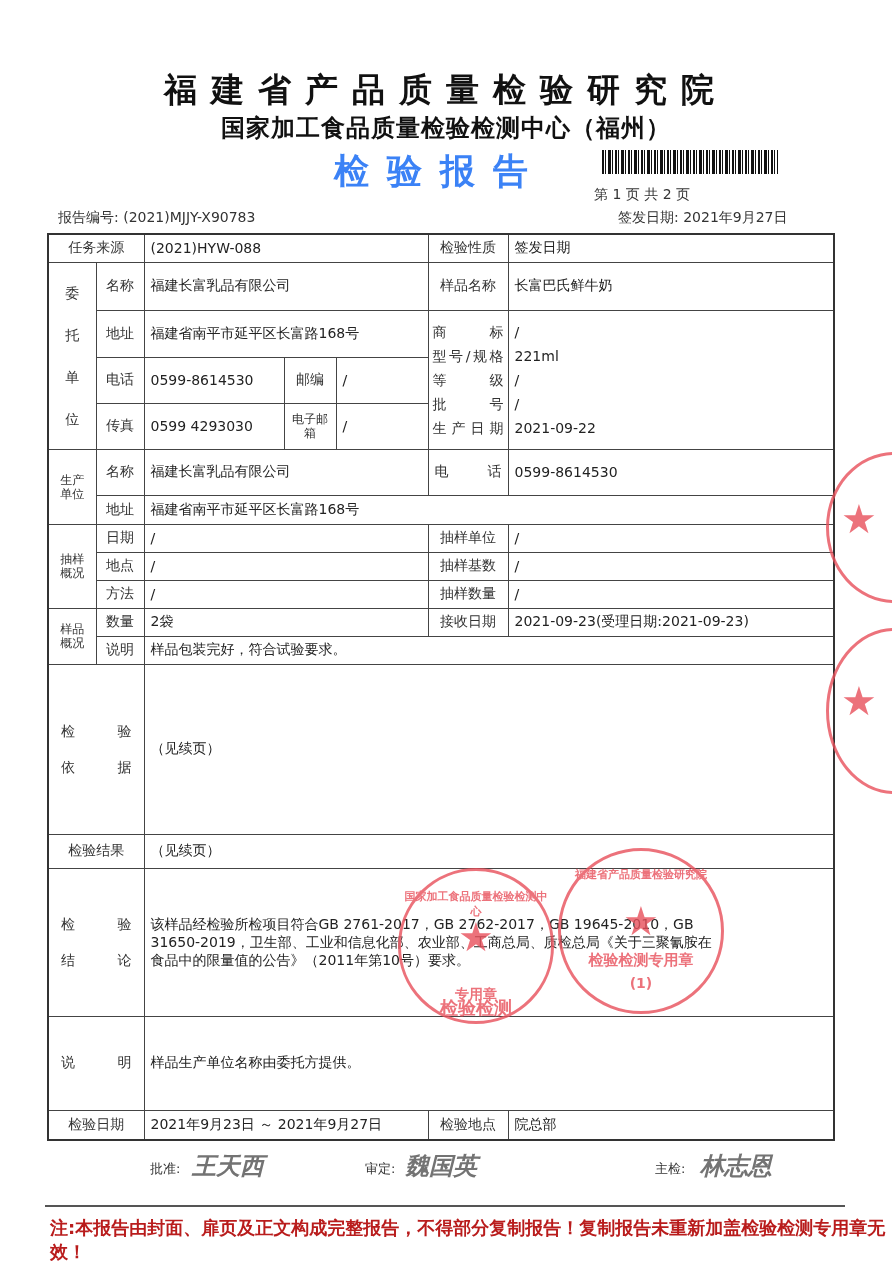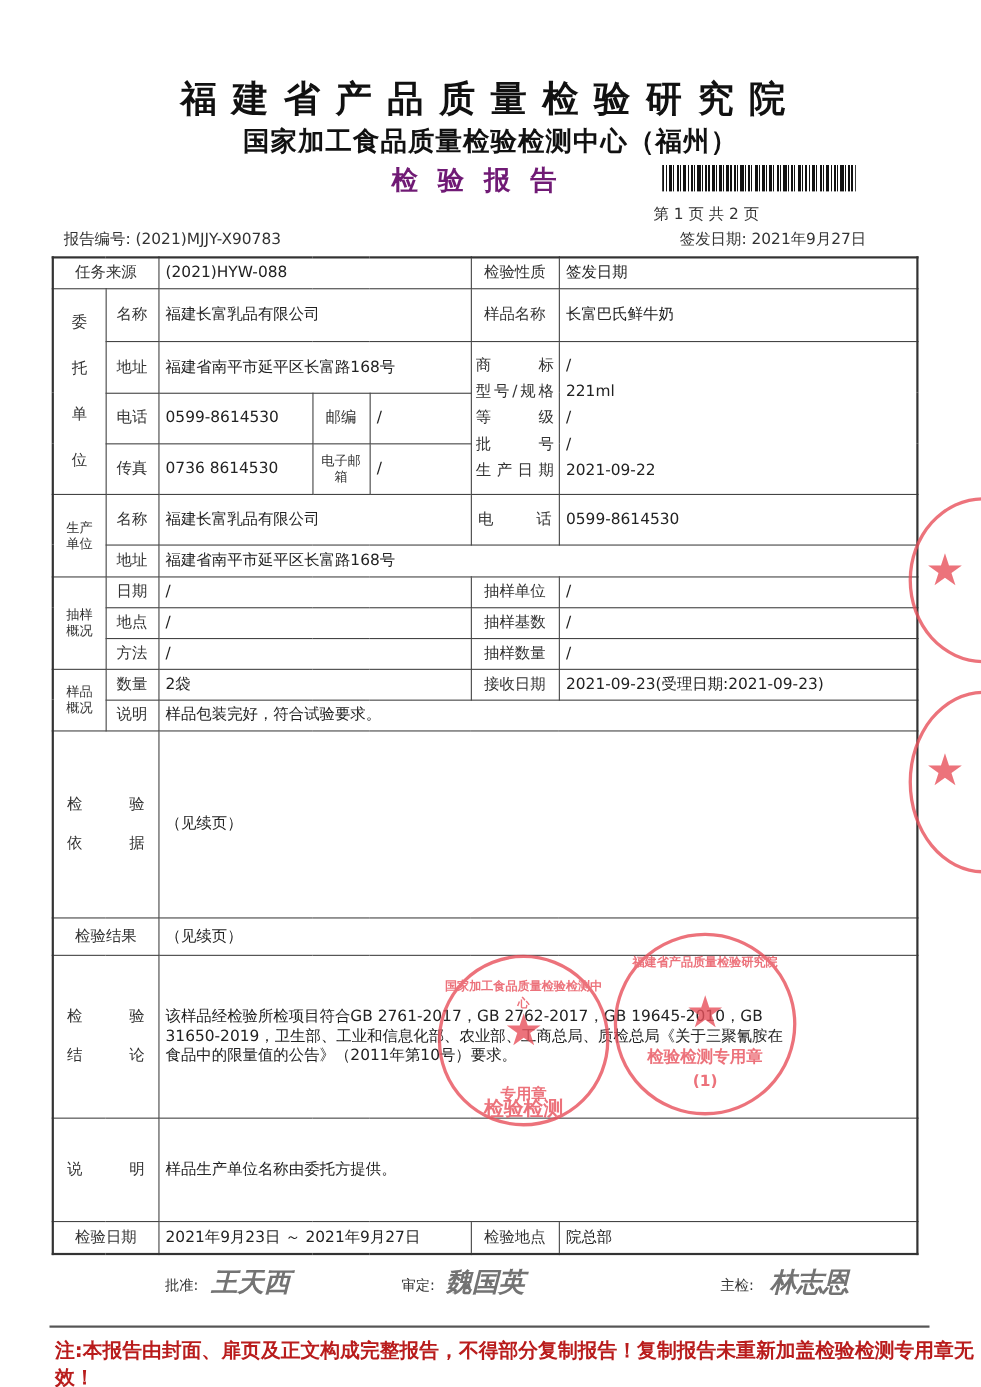--- a/index.html
+++ b/index.html
@@ -8,21 +8,21 @@
     background:#ffffff; color:#1a1a1a;
     font-family:"DejaVu Sans","Liberation Sans",sans-serif;
   }
   .t1 { position:absolute; left:0; width:892px; top:68px; text-align:center;
         font-family:"DejaVu Serif","Liberation Serif",serif; font-weight:bold;
         font-size:33px; letter-spacing:14px; color:#111; }
   .t2 { position:absolute; left:0; width:892px; top:112px; text-align:center;
         font-weight:bold; font-size:24px; letter-spacing:1px; color:#111; }
   .t3 { position:absolute; left:290px; width:300px; top:148px; text-align:center;
         font-family:"DejaVu Serif","Liberation Serif",serif; font-weight:bold;
-        font-size:24px; letter-spacing:18px; color:#701a75; }
+        font-size:35px; letter-spacing:18px; color:#3b82f6; }
   .barcode { position:absolute; left:602px; top:150px; width:176px; height:24px;
         background: repeating-linear-gradient(90deg,#111 0 2px,#fff 2px 3px,#111 3px 4px,#fff 4px 6px,#111 6px 9px,#fff 9px 10px,#111 10px 11px,#fff 11px 13px); }
   .pageinfo { position:absolute; left:594px; top:186px; font-size:14px; color:#333; }
   .issuedate { position:absolute; left:594px; top:209px; font-size:14px; color:#333;margin-left:24px; }
   .reportno { position:absolute; left:58px; top:209px; font-size:14px; color:#333; }
 
   table.rep { position:absolute; left:47px; top:233px; width:786px;
     border-collapse:collapse; font-size:14px; color:#222; table-layout:fixed;border-radius:17px; }
   table.rep td { border:1px solid #444; padding:0 6px; vertical-align:middle; }
   table.rep { border:2px solid #333; }
@@ -109,21 +109,21 @@
     </td>
   </tr>
   <tr style="height:46px">
     <td class="c label">电话</td>
     <td>0599-8614530</td>
     <td class="c label">邮编</td>
     <td>/</td>
   </tr>
   <tr style="height:46px">
     <td class="c label">传真</td>
-    <td>0736 8614530</td>
+    <td>0599 4293030</td>
     <td class="c label small" style="padding:0 6px">电子邮箱</td>
     <td>/</td>
   </tr>
   <tr style="height:46px">
     <td rowspan="2" class="c label small">生产单位</td>
     <td class="c label">名称</td>
     <td colspan="3">福建长富乳品有限公司</td>
     <td class="j label">电　　话</td>
     <td>0599-8614530</td>
   </tr>

